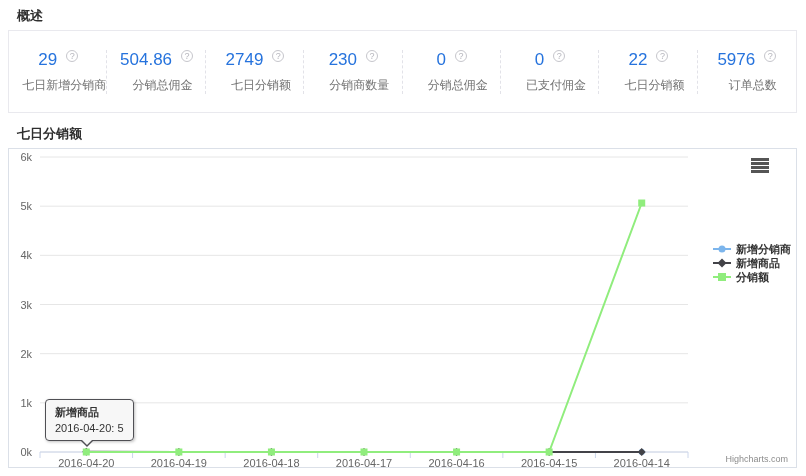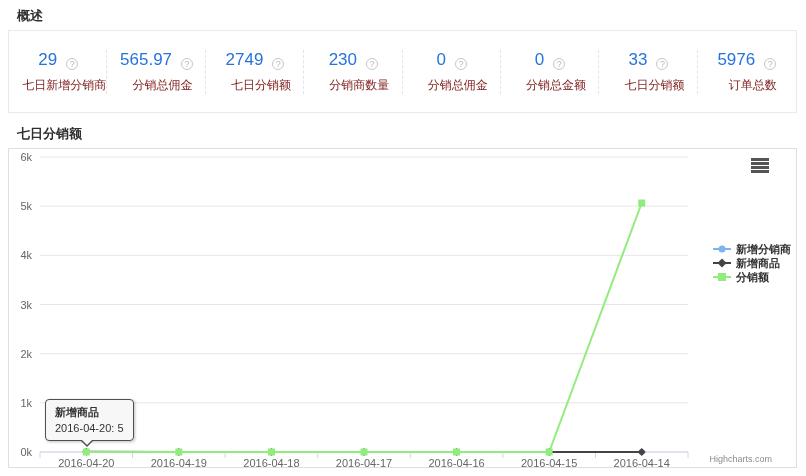--- a/index.html
+++ b/index.html
@@ -14,40 +14,40 @@
   
   .stats-panel{
     position:absolute;left:8px;top:30px;width:789px;height:83px;box-sizing:border-box;
     border:1px solid #e9e9ee;background:#fff;display:flex;align-items:stretch;
   }
   .stat-cell{flex:1;position:relative;display:flex;flex-direction:column;align-items:center;justify-content:center;gap:7px;}
   .stat-cell:not(:first-child)::before{
     content:"";position:absolute;left:-1px;top:50%;transform:translateY(-50%);
     height:44px;border-left:1px dashed #e2e2e8;
   }
-  .stat-top{display:flex;align-items:flex-end;gap:9px;}
+  .stat-top{display:flex;align-items:flex-start;gap:9px;}
   .stat-value{font-size:17px;color:#2673dd;}
   .stat-help{
     width:12px;height:12px;box-sizing:border-box;border:1px solid #c6c6cc;border-radius:50%;
     color:#b5b5bc;font-size:9px;line-height:10px;text-align:center;cursor:pointer;user-select:none;
   }
-  .stat-label{font-size:12px;color:#7f1d1d;margin-left:12px;}
+  .stat-label{font-size:12px;color:#737373;margin-left:12px;}
 
   
   .chart-box{
     position:absolute;left:8px;top:148px;width:789px;height:320px;box-sizing:border-box;
     border:1px solid #dbe0e8;background:#fff;
   }
   .chart-box svg{display:block;position:absolute;left:0;top:0;}
   .menu-icon{
     position:absolute;right:27px;top:9px;width:18px;height:15px;cursor:pointer;
     display:flex;flex-direction:column;justify-content:space-between;
   }
   .menu-icon span{display:block;height:2.5px;background:#555;}
-  .credit{position:absolute;right:24px;bottom:3px;font-size:9px;color:#8c8c8c;cursor:pointer;}
+  .credit{position:absolute;right:8px;bottom:3px;font-size:9px;color:#8c8c8c;cursor:pointer;}
 
   
   .tooltip{
     position:absolute;left:36px;top:250px;z-index:5;white-space:nowrap;
     background:rgba(247,247,247,0.95);border:1px solid #4f4f54;border-radius:4px;
     padding:5px 9px 6px 9px;font-size:11px;color:#333;box-shadow:1px 1px 3px rgba(0,0,0,0.25);
   }
   .tt-series{font-weight:bold;margin-bottom:2px;}
   .tt-arrow-outer{
     position:absolute;bottom:-7px;left:34px;width:0;height:0;
@@ -67,21 +67,21 @@
   <div class="stat-cell">
     <div class="stat-top">
       <span class="stat-value">29</span>
       <span class="stat-help">?</span>
     </div>
     <div class="stat-label">七日新增分销商</div>
   </div>
 
   <div class="stat-cell">
     <div class="stat-top">
-      <span class="stat-value">565.97</span>
+      <span class="stat-value">504.86</span>
       <span class="stat-help">?</span>
     </div>
     <div class="stat-label">分销总佣金</div>
   </div>
 
   <div class="stat-cell">
     <div class="stat-top">
       <span class="stat-value">2749</span>
       <span class="stat-help">?</span>
     </div>
@@ -102,26 +102,26 @@
       <span class="stat-help">?</span>
     </div>
     <div class="stat-label">分销总佣金</div>
   </div>
 
   <div class="stat-cell">
     <div class="stat-top">
       <span class="stat-value">0</span>
       <span class="stat-help">?</span>
     </div>
-    <div class="stat-label">分销总金额</div>
-  </div>
-
-  <div class="stat-cell">
-    <div class="stat-top">
-      <span class="stat-value">33</span>
+    <div class="stat-label">已支付佣金</div>
+  </div>
+
+  <div class="stat-cell">
+    <div class="stat-top">
+      <span class="stat-value">22</span>
       <span class="stat-help">?</span>
     </div>
     <div class="stat-label">七日分销额</div>
   </div>
 
   <div class="stat-cell">
     <div class="stat-top">
       <span class="stat-value">5976</span>
       <span class="stat-help">?</span>
     </div>

